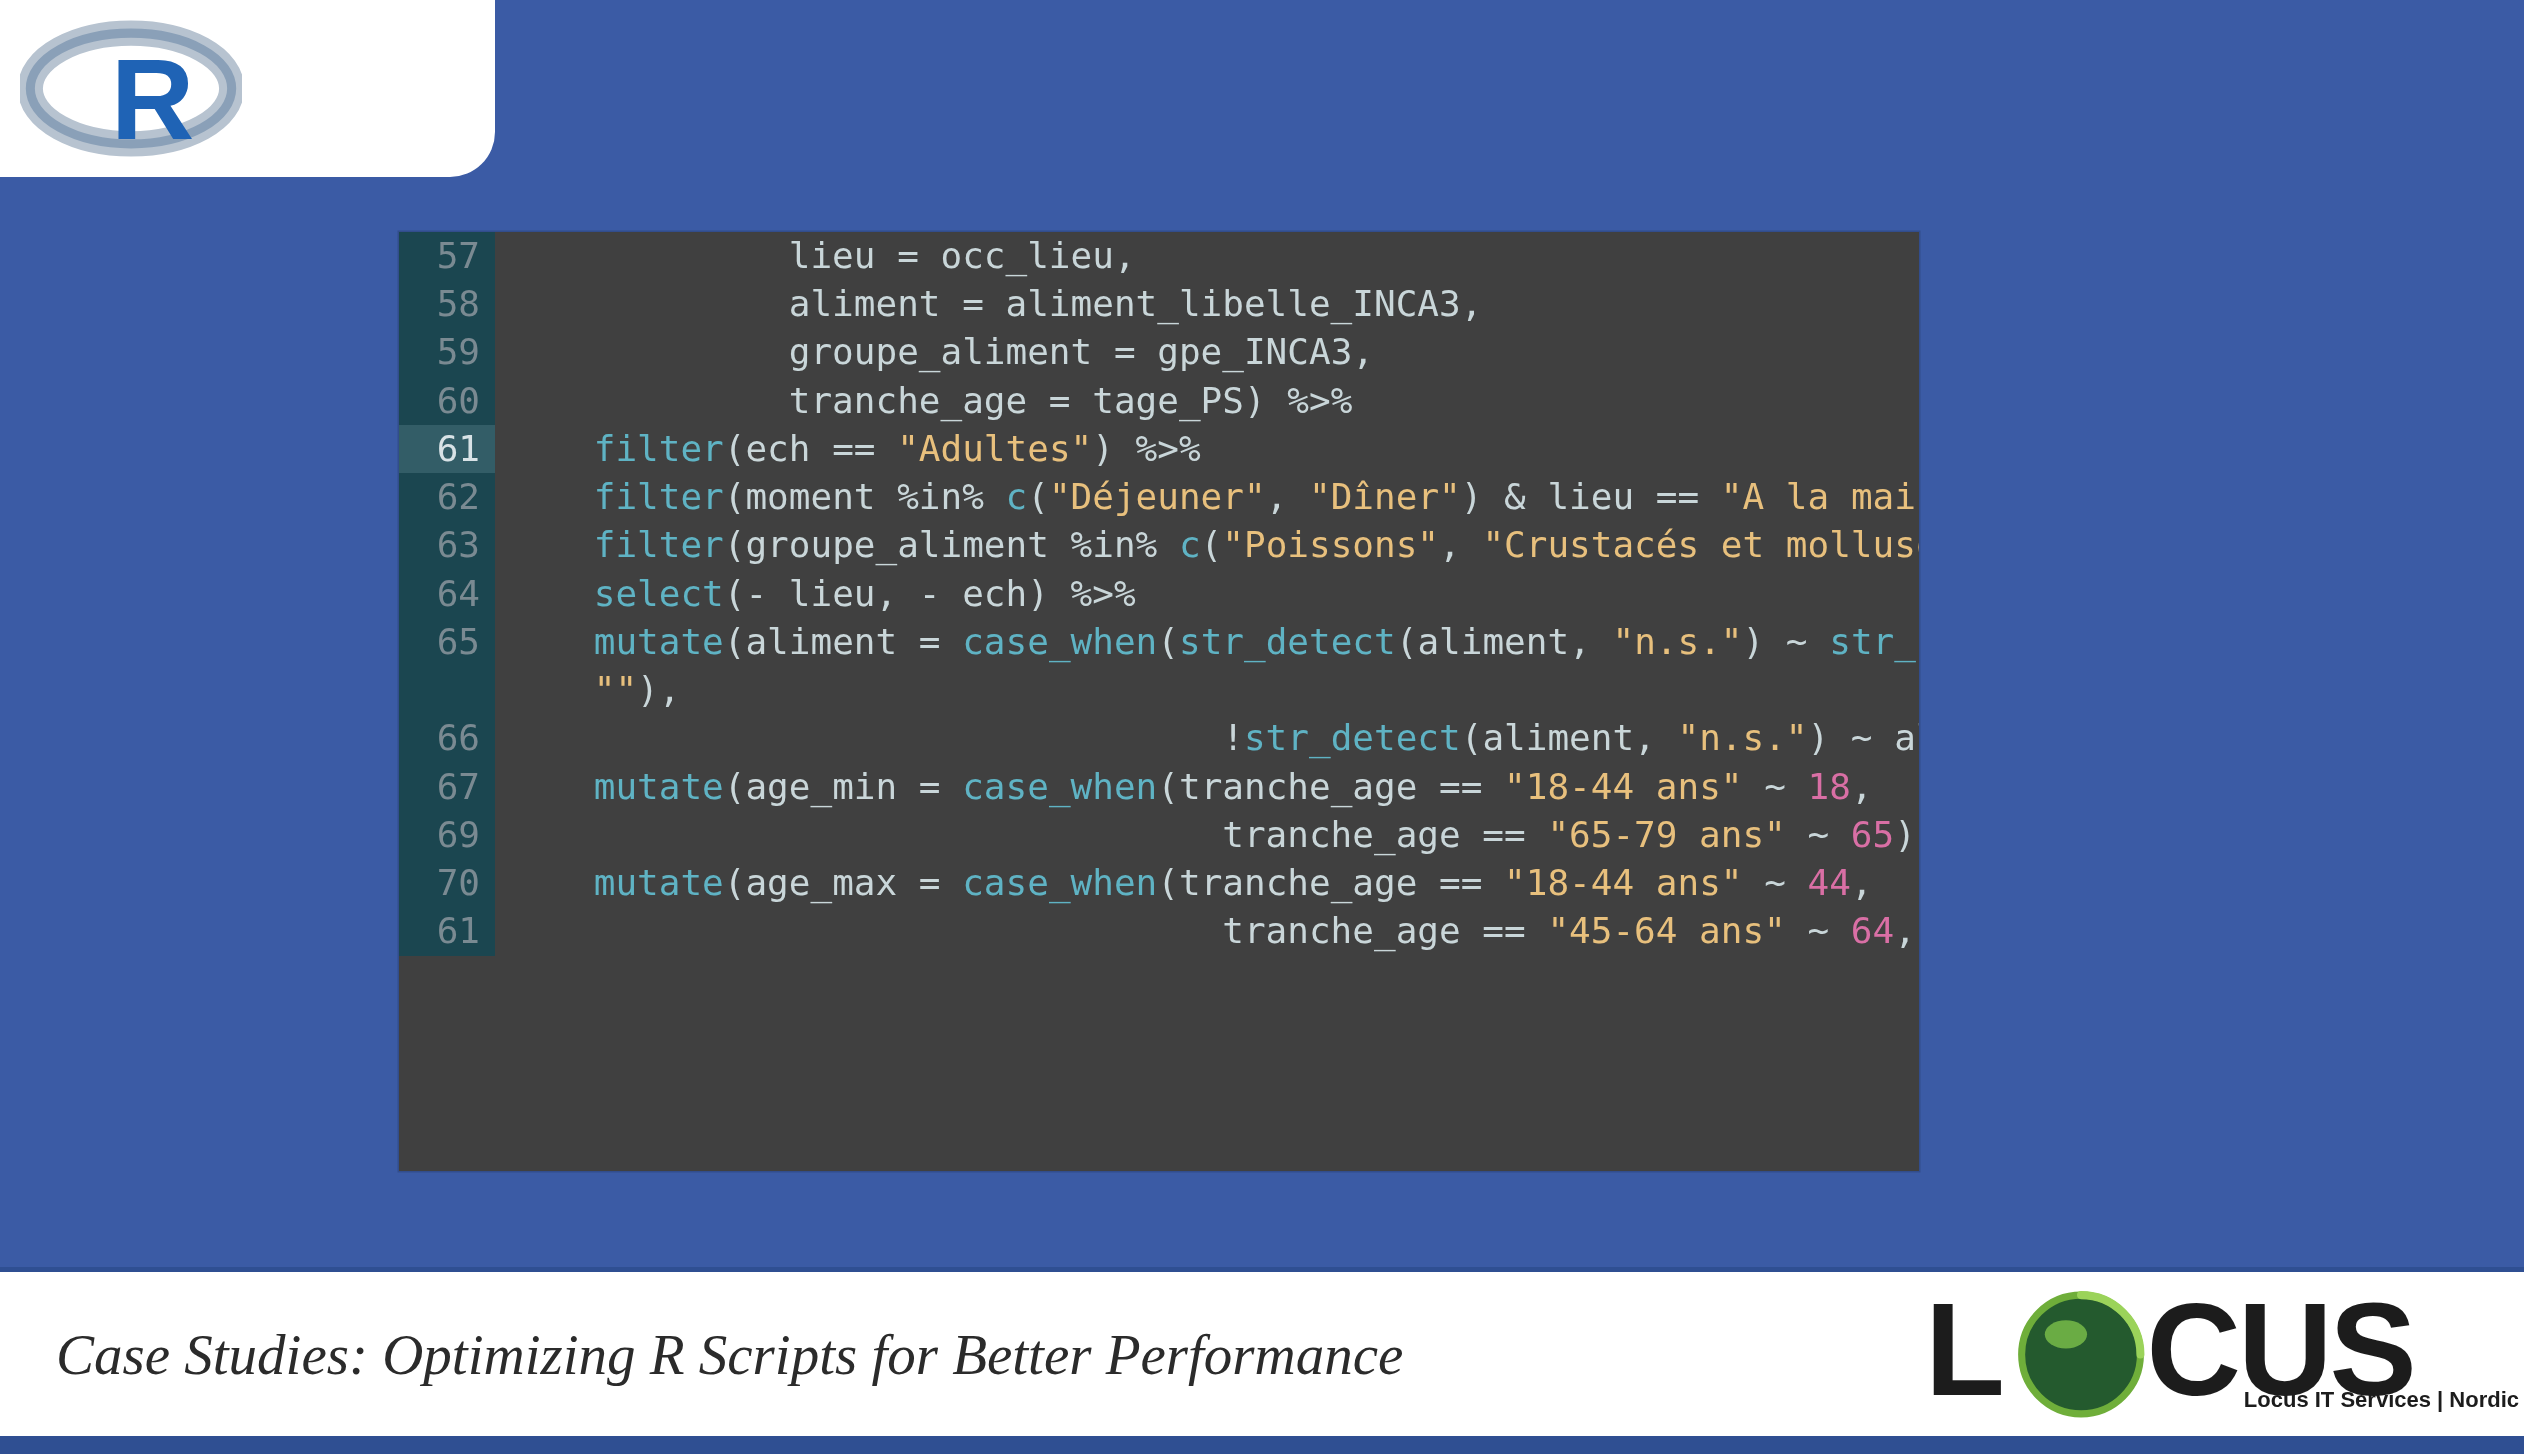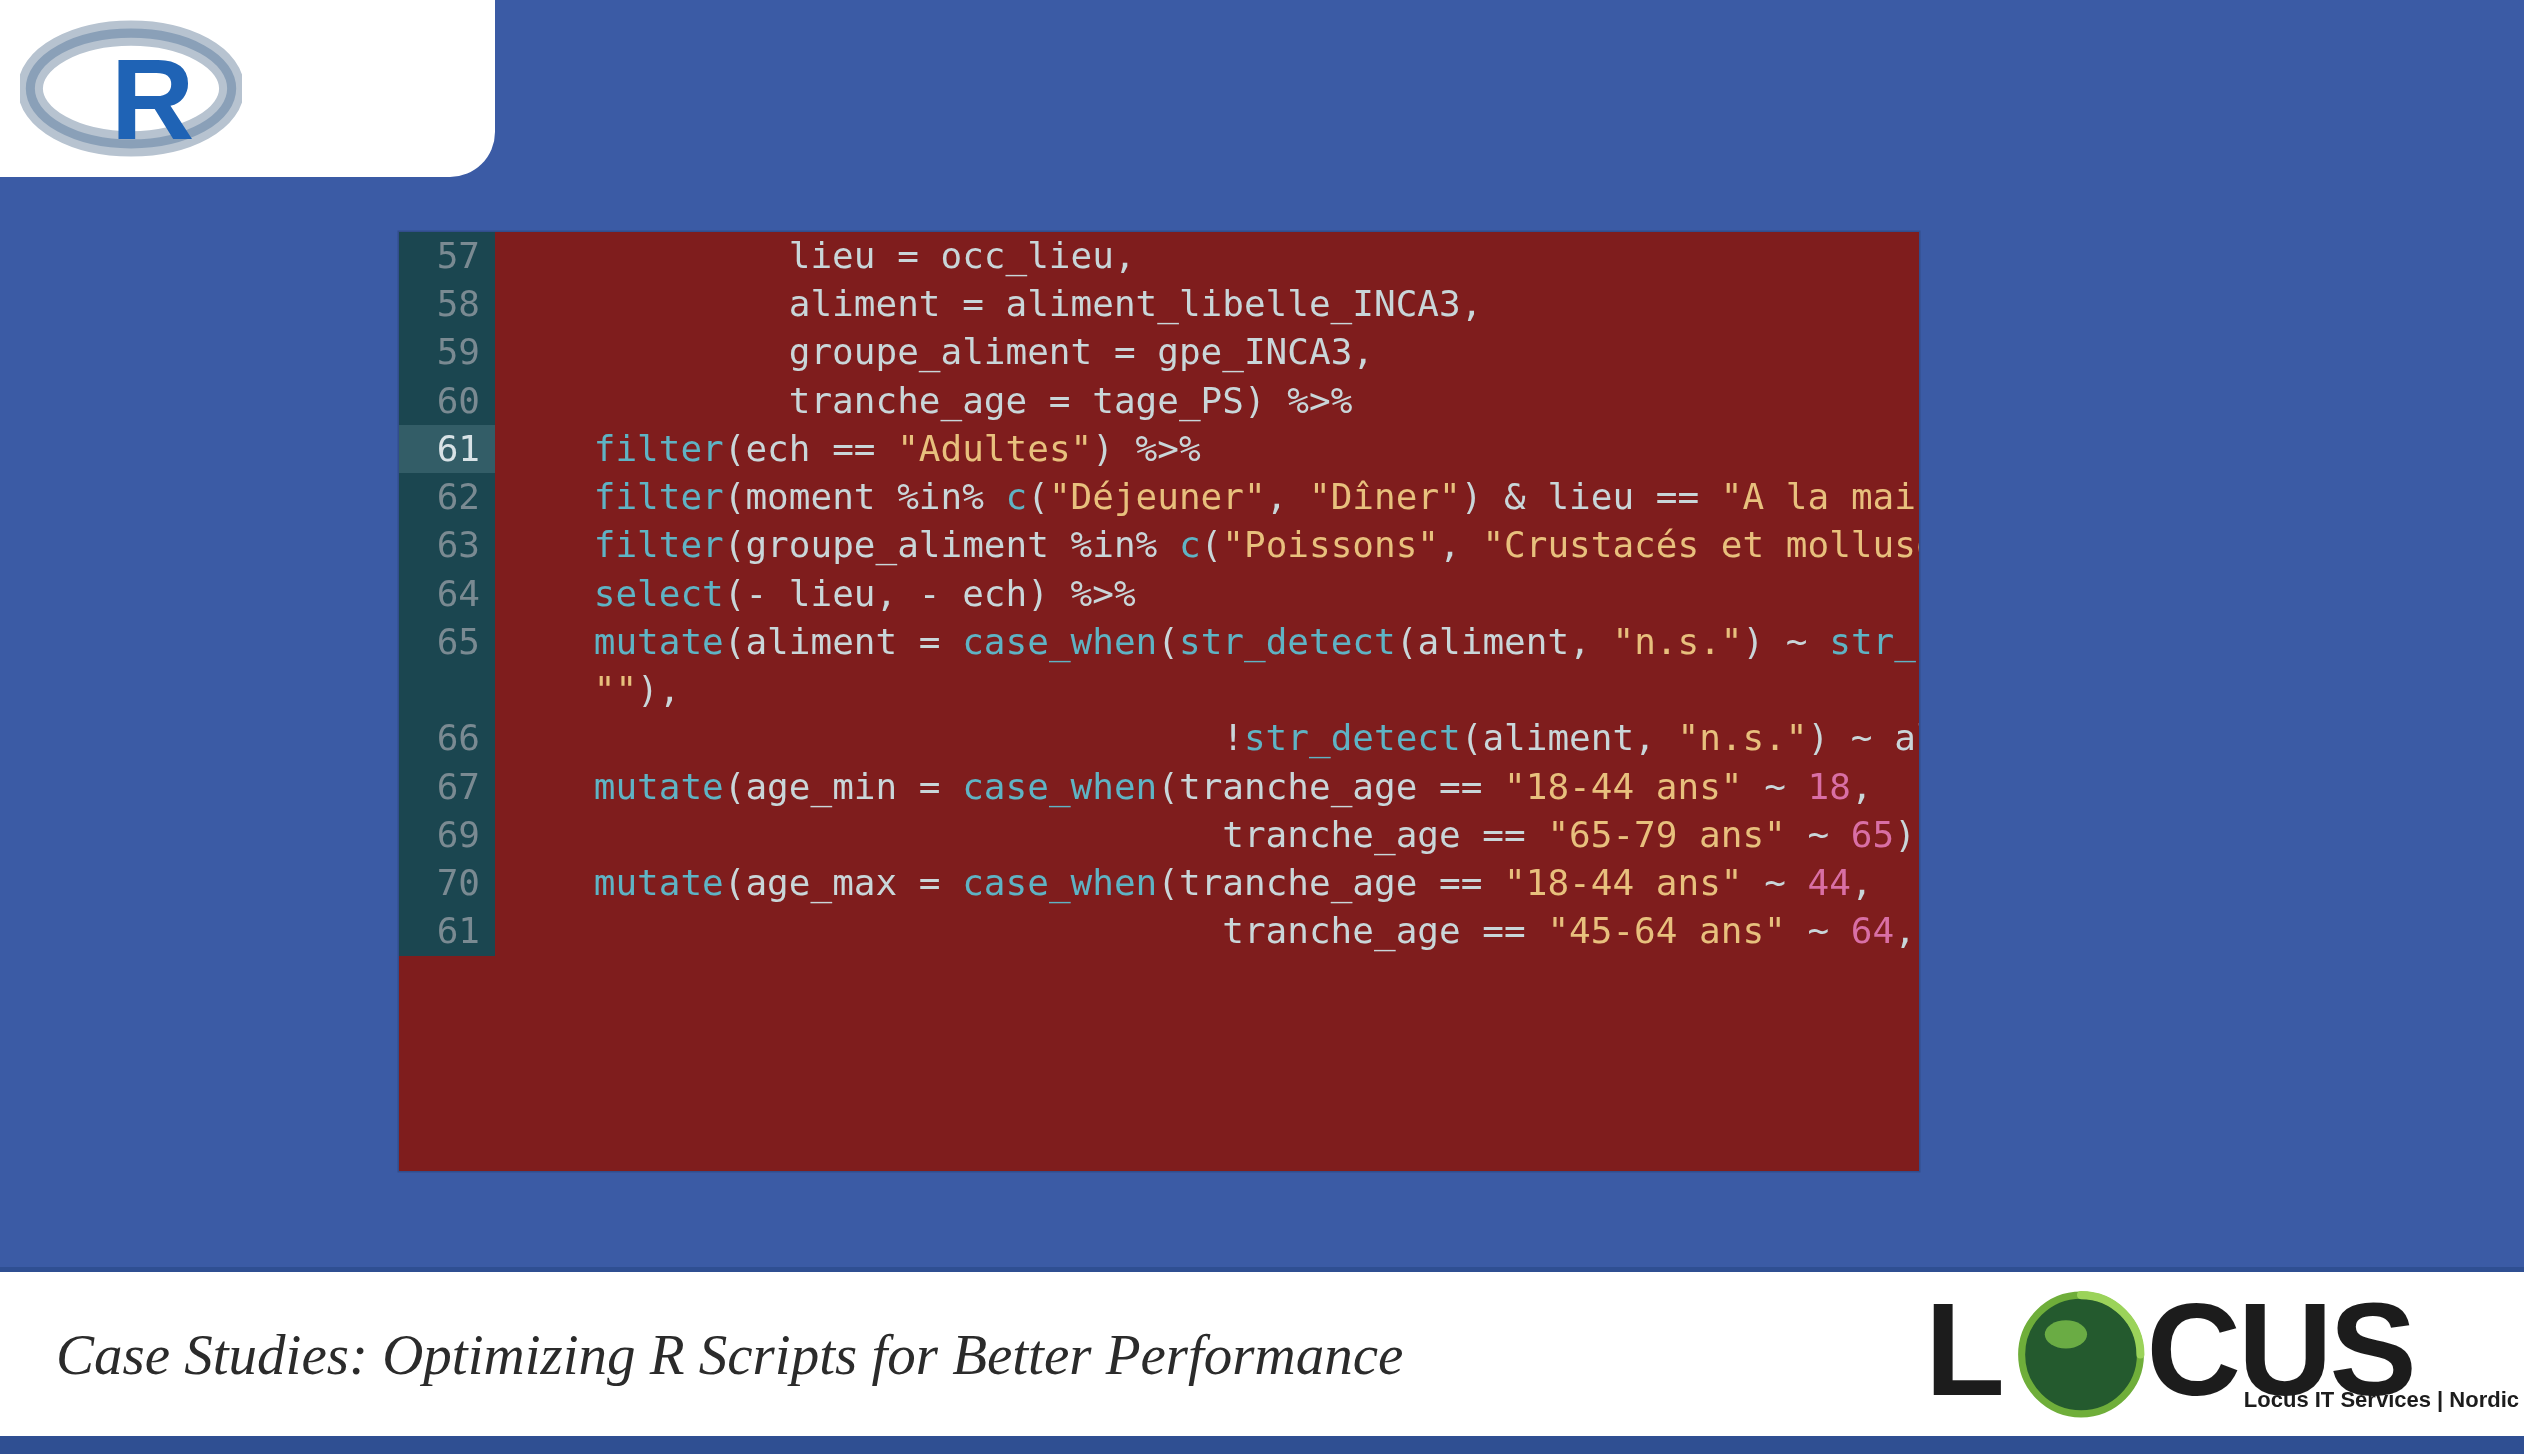--- a/index.html
+++ b/index.html
@@ -42,21 +42,21 @@
     letter-spacing: 0.3px;
   }
 
   
   .code-panel {
     position: absolute;
     left: 399px;
     top: 232px;
     width: 1520px;
     height: 939px;
-    background: #7f1d1d;
+    background: #404040;
     box-shadow: 0 0 0 1.5px rgba(0,0,0,0.15);
     overflow: hidden;
   }
   .code-row {
     display: flex;
     font-family: "Consolas", "Menlo", "DejaVu Sans Mono", monospace;
     font-size: 36px;
     line-height: 1.34;
     white-space: pre;
   }

